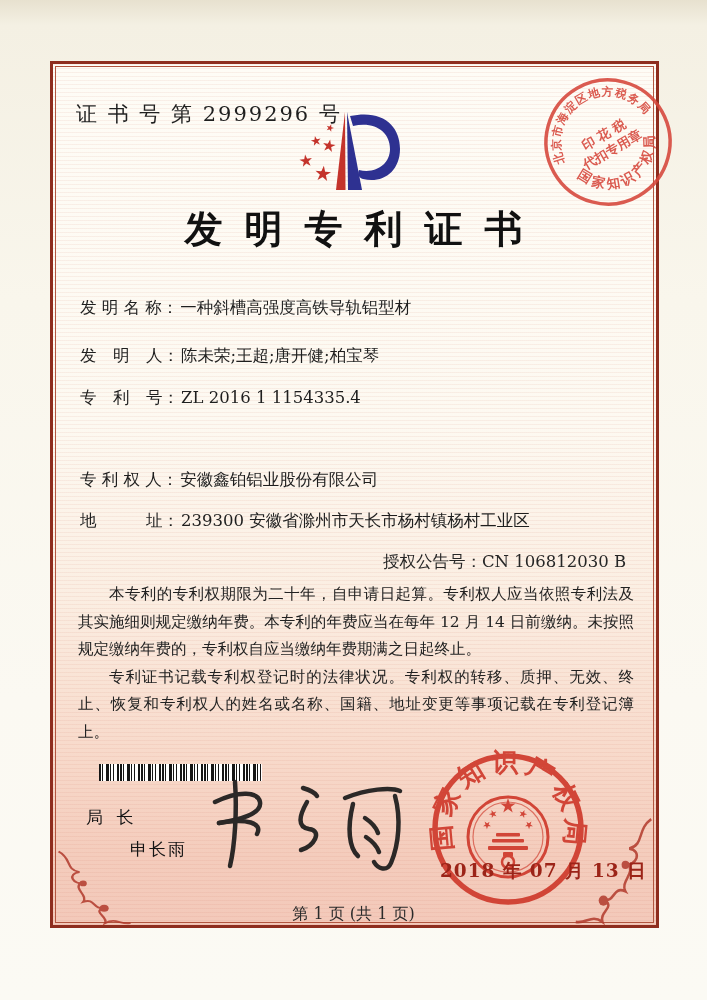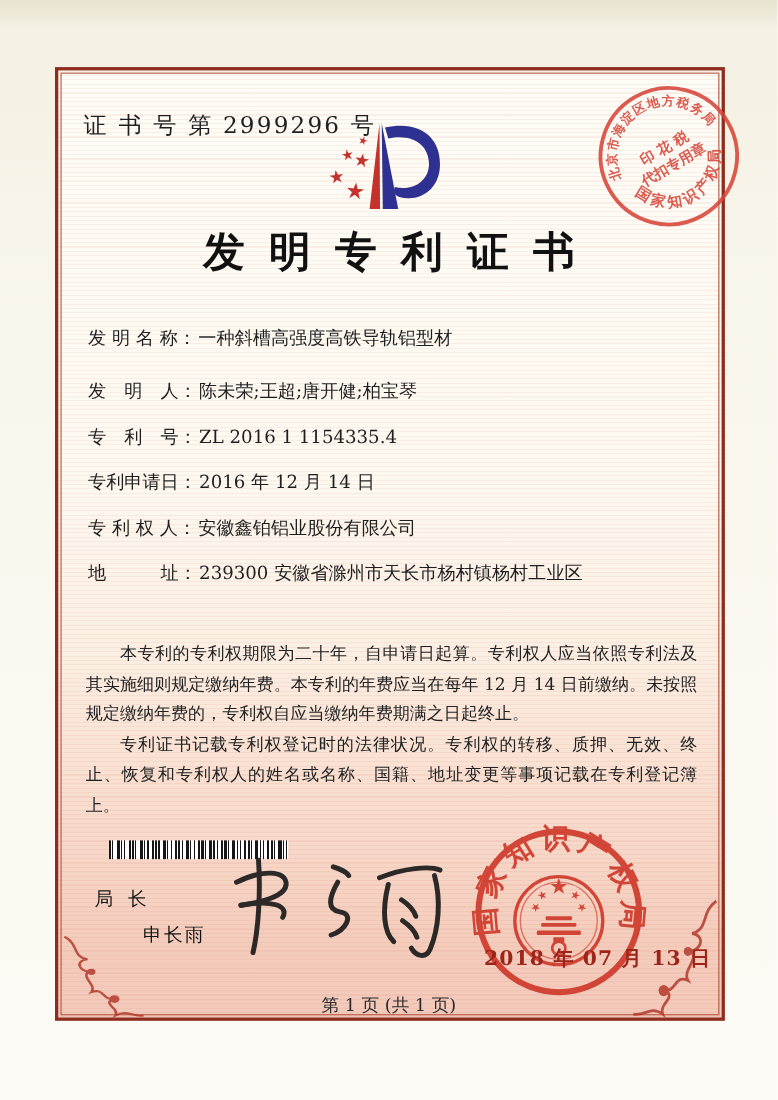--- a/index.html
+++ b/index.html
@@ -74,28 +74,28 @@
 
   <div class="field-row" style="top:297px">
     <span class="lab">发 明 名 称：</span><span class="val">一种斜槽高强度高铁导轨铝型材</span>
   </div>
   <div class="field-row" style="top:345px">
     <span class="lab">发　明　人：</span><span class="val">陈未荣;王超;唐开健;柏宝琴</span>
   </div>
   <div class="field-row" style="top:387px">
     <span class="lab">专　利　号：</span><span class="val">ZL 2016 1 1154335.4</span>
   </div>
-  <div class="field-row" style="top:428px">
-    <span class="lab">专利申请日：</span><span class="val">2016 年 12 月 14 日</span>
-  </div>
   <div class="field-row" style="top:469px">
     <span class="lab">专 利 权 人：</span><span class="val">安徽鑫铂铝业股份有限公司</span>
   </div>
   <div class="field-row" style="top:510px">
     <span class="lab">地　　　址：</span><span class="val">239300 安徽省滁州市天长市杨村镇杨村工业区</span>
+  </div>
+  <div class="grant-no" style="top:551px">
+    <span class="lab">授权公告号：</span><span class="val">CN 106812030 B</span>
   </div>
 
   <div class="body-text">
     <p>本专利的专利权期限为二十年，自申请日起算。专利权人应当依照专利法及其实施细则规定缴纳年费。本专利的年费应当在每年 12 月 14 日前缴纳。未按照规定缴纳年费的，专利权自应当缴纳年费期满之日起终止。</p>
     <p>专利证书记载专利权登记时的法律状况。专利权的转移、质押、无效、终止、恢复和专利权人的姓名或名称、国籍、地址变更等事项记载在专利登记簿上。</p>
   </div>
 
   <div class="barcode"></div>
 
   <div class="director-title">局 长</div>

